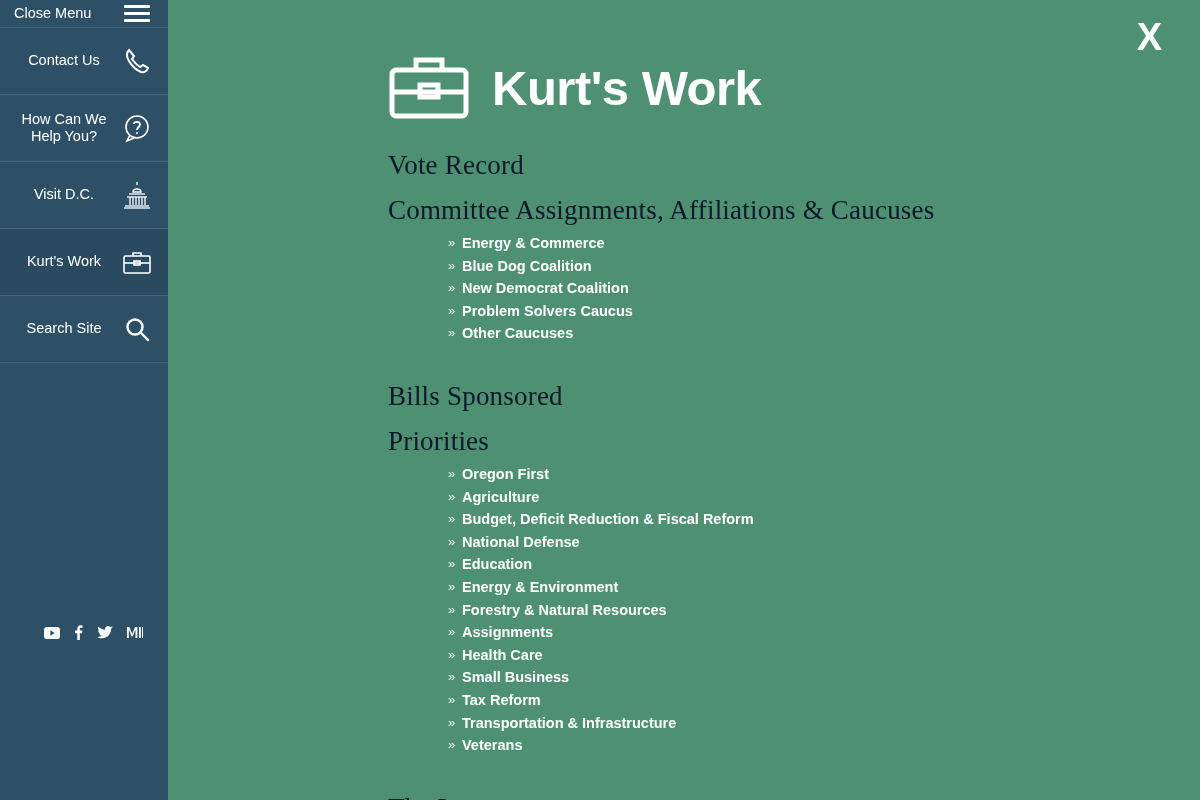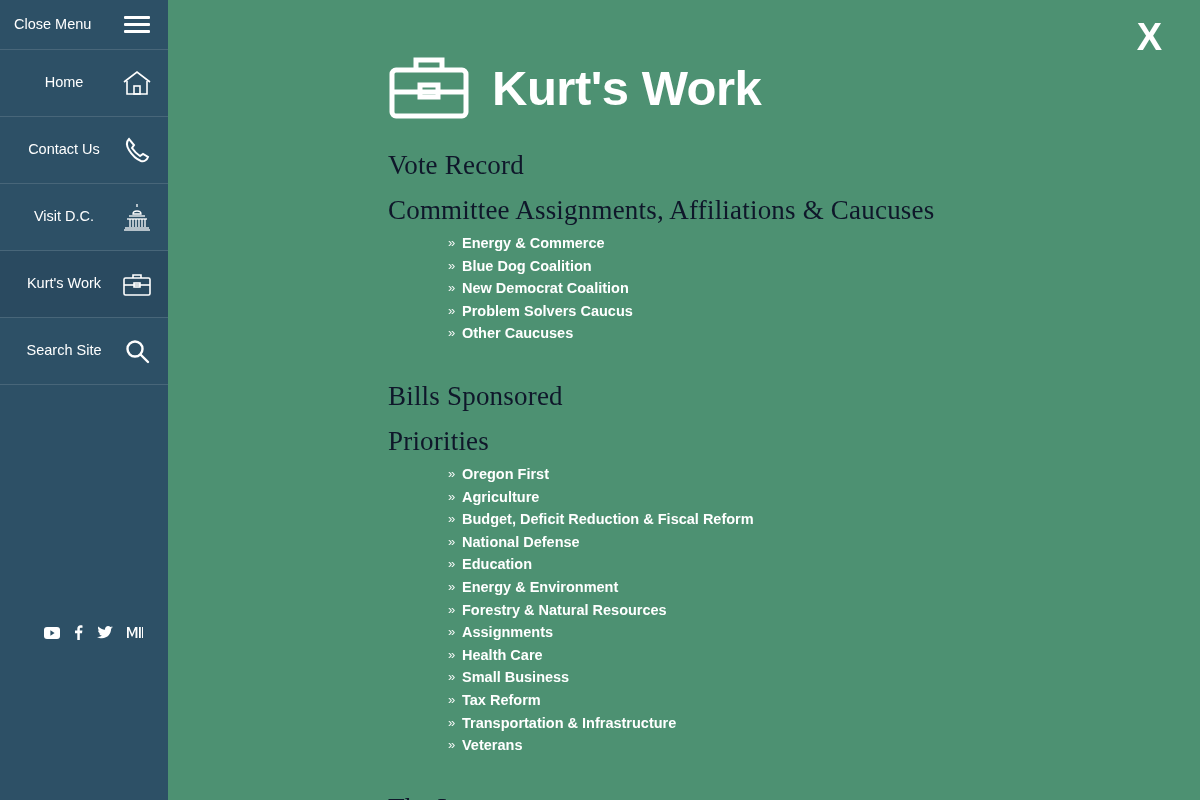--- a/index.html
+++ b/index.html
@@ -17,21 +17,21 @@
     background: #2d5066;
     color: #ffffff;
   }
   .nav-row {
     display: flex; align-items: center; justify-content: space-between;
     padding: 0 14px 0 12px;
     height: 67px;
     border-bottom: 1px solid #486679;
     position: relative;
   }
-  .nav-row.first { height: 50px; border-bottom: 1px solid #486679; }
+  .nav-row.first { height: 28px; border-bottom: 1px solid #486679; }
   .nav-row.active { background: #2a4a60; }
   .nav-label {
     font-size: 14.5px;
     line-height: 1.18;
     text-align: center;
     flex: 1;
     padding-right: 4px;
     color: #ffffff;
   }
   .nav-row.first .nav-label { font-size: 14.5px; text-align: left; padding-left: 2px;}
@@ -121,41 +121,42 @@
     <span class="nav-label">Close Menu</span>
     <span class="nav-icon">
       <span class="burger">
           <span></span>
           <span></span>
           <span></span>
         </span>
     </span>
   </div>
 
-  <div class="nav-row">
-    <span class="nav-label">Home</span>
-    <span class="nav-icon">
-      <svg width="32" height="30" viewBox="0 0 32 30" fill="none" stroke="#fff" stroke-width="1.6">
-        <path d="M3 14 L16 4 L29 14"></path>
-        <path d="M6 13 V26 H26 V13"></path>
-        <rect x="13" y="18" width="6" height="8"></rect>
-      </svg>
-    </span>
-  </div>
 
 
   <div class="nav-row">
     <span class="nav-label">Contact Us</span>
     <span class="nav-icon">
       <svg width="30" height="30" viewBox="0 0 30 30" fill="none" stroke="#fff" stroke-width="2">
         <path d="M7 4 C4 7 4 10 7 15 C10 20 14 24 19 26 C22 27 25 25 26 22 L21 19 L18 21 C15 19 12 16 10 13 L12 10 Z"></path>
       </svg>
     </span>
   </div>
 
+  <div class="nav-row">
+    <span class="nav-label">How Can We Help You?</span>
+    <span class="nav-icon">
+      <svg width="32" height="32" viewBox="0 0 32 32" fill="none" stroke="#fff" stroke-width="1.6">
+        <circle cx="16" cy="15" r="11"></circle>
+        <path d="M9 23 L6 29 L13 26"></path>
+        <path d="M13 12 C13 9 19 9 19 12.5 C19 15 16 15 16 18" stroke-width="1.8"></path>
+        <circle cx="16" cy="21" r="1" fill="#fff" stroke="none"></circle>
+      </svg>
+    </span>
+  </div>
 
   <div class="nav-row">
     <span class="nav-label">Visit D.C.</span>
     <span class="nav-icon">
       <svg width="32" height="30" viewBox="0 0 32 30" fill="none" stroke="#fff" stroke-width="1.3">
         <path d="M16 2 L16 5"></path>
         <path d="M12 12 C12 8 20 8 20 12 Z"></path>
         <path d="M8 14 H24"></path>
         <path d="M6 17 H26"></path>
         <path d="M9 17 V25 M12 17 V25 M15 17 V25 M18 17 V25 M21 17 V25 M24 17 V25"></path>

